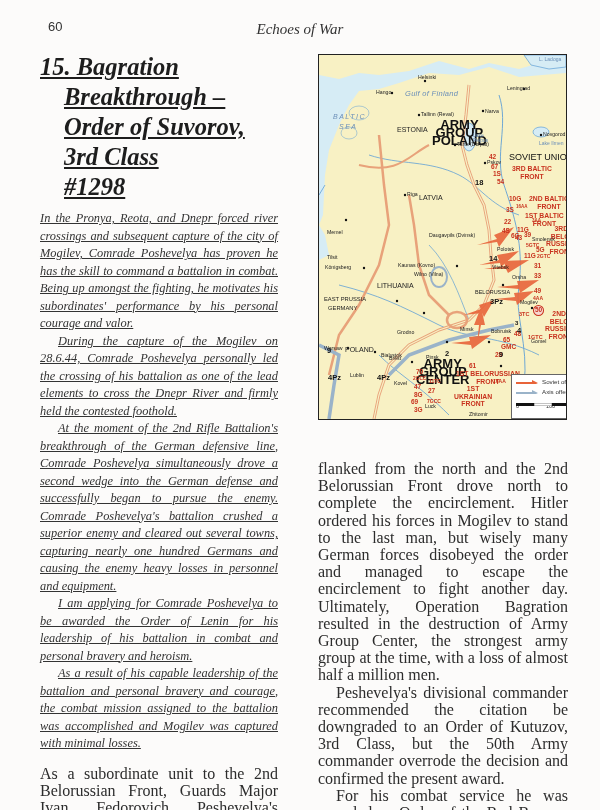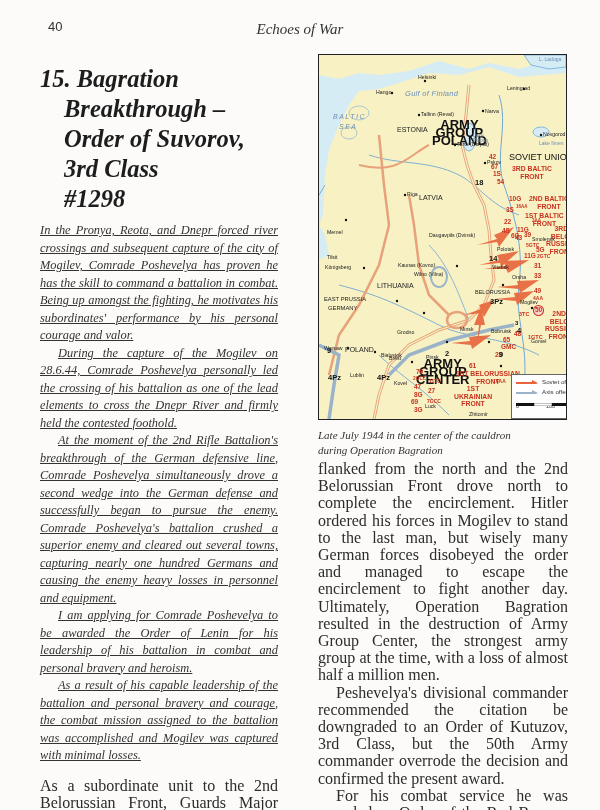--- a/index.html
+++ b/index.html
@@ -1,21 +1,21 @@
 <!DOCTYPE html>
 <html><head>
 <meta charset="utf-8">
 <style>
   html, body { margin:0; padding:0; }
   body { width:600px; height:810px; background:#fcfbfa; position:relative; overflow:hidden;
          font-family:"DejaVu Serif","Liberation Serif",serif; color:#2a2a2a; }
   .page-num { position:absolute; left:48px; top:19px; font-family:"Liberation Sans",sans-serif; font-size:13px; color:#333; }
   .running-head { position:absolute; left:0; width:600px; top:21px; text-align:center; font-family:"Liberation Serif",serif; font-style:italic; font-size:15px; color:#333; }
   .left-col { position:absolute; left:40px; top:52px; width:238px; }
-  .title { font-family:"Liberation Serif",serif; font-style:italic; font-weight:bold; font-size:24.5px; line-height:30px; margin:12px 0 8px 0; color:#1d1d1d; padding-left:24px; text-indent:-24px; }
+  .title { font-family:"Liberation Serif",serif; font-style:italic; font-weight:bold; font-size:24.5px; line-height:30px; margin:0 0 8px 0; color:#1d1d1d; padding-left:24px; text-indent:-24px;text-decoration:underline; }
   .citation p { font-family:"Liberation Serif",serif; font-style:italic; font-size:12.4px; line-height:17.5px; margin:0; text-align:justify; color:#333;text-decoration:underline; }
   .citation p + p { text-indent:18px; }
   .body-text p { font-family:"Liberation Serif",serif; font-size:16px; line-height:17.2px; margin:0; text-align:justify; color:#2c2c2c; }
   .body-text p + p { text-indent:18px; }
   .left-body { margin-top:12px; }
   .right-col { position:absolute; left:318px; top:54px; width:216px; }
   .map-frame { width:247px; height:364px; border:1.5px solid #222; position:relative; overflow:hidden; background:#f8f1c4; }
   .map-frame svg { position:absolute; left:0; top:0; }
   .caption { font-family:"Liberation Serif",serif; font-style:italic; font-size:11px; line-height:15px; margin:8px 0 0 0; color:#333; }
   .right-body { position:absolute; left:318px; top:460px; width:250px; }
@@ -32,21 +32,21 @@
   .legend { position:absolute; left:192px; top:319px; width:87px; height:43px; background:#fff; border:1px solid #666; font-family:"Liberation Sans",sans-serif; font-size:6.2px; color:#333; }
   .legend-row { position:absolute; left:4px; display:flex; align-items:center; }
   .legend-row .sw { width:22px; height:4px; margin-right:4px; position:relative; }
   .scale { position:absolute; left:4px; top:28px; width:78px; }
   .scale-labels { position:absolute; top:0; width:78px; font-size:5.5px; }
   .scale-bar { position:absolute; top:9px; left:0; width:78px; height:3px; }
 </style>
 </head>
 <body>
 
-<div class="page-num">40</div>
+<div class="page-num">60</div>
 <div class="running-head">Echoes of War</div>
 
 <div class="left-col">
   <h1 class="title">
     <span>15. Bagration Breakthrough –</span><br>
     <span>Order of Suvorov, 3rd Class</span><br>
     <span>#1298</span>
   </h1>
   <div class="citation">
     <p>In the Pronya, Reota, and Dnepr forced river crossings and subsequent capture of the city of Mogilev, Comrade Poshevelya has proven he has the skill to command a battalion in combat. Being up amongst the fighting, he motivates his subordinates' performance by his personal courage and valor.</p>
@@ -301,20 +301,19 @@
 
         </div>
         <svg class="scale-bar" width="78" height="3">
           <rect x="0" y="0" width="18" height="3" fill="#111"></rect>
           <rect x="18" y="0" width="18" height="3" fill="#fff" stroke="#111" stroke-width="0.5"></rect>
           <rect x="36" y="0" width="40" height="3" fill="#111"></rect>
         </svg>
       </div>
     </div>
   </div>
-  <p class="caption">Late July 1944 in the center of the cauldron during Operation Bagration</p>
 </div>
 
 <div class="right-body body-text">
   <p style="text-indent:0;">flanked from the north and the 2nd Belorussian Front drove north to complete the encirclement. Hitler ordered his forces in Mogilev to stand to the last man, but wisely many German forces disobeyed the order and managed to escape the encirclement to fight another day. Ultimately, Operation Bagration resulted in the destruction of Army Group Center, the strongest army group at the time, with a loss of almost half a million men.</p>
   <p>Peshevelya's divisional commander recommended the citation be downgraded to an Order of Kutuzov, 3rd Class, but the 50th Army commander overrode the decision and confirmed the present award.</p>
   <p>For his combat service he was awarded an Order of the Red Banner, this Order of Suvorov, 3rd Class, the Order of Alexander Nevsky, the Order of the Patriotic War, 2nd Class, a Bravery Medal, and the Victory over Germany Medal. When the war ended he was twenty-five years old.</p>
 </div>
 
 </body></html>

